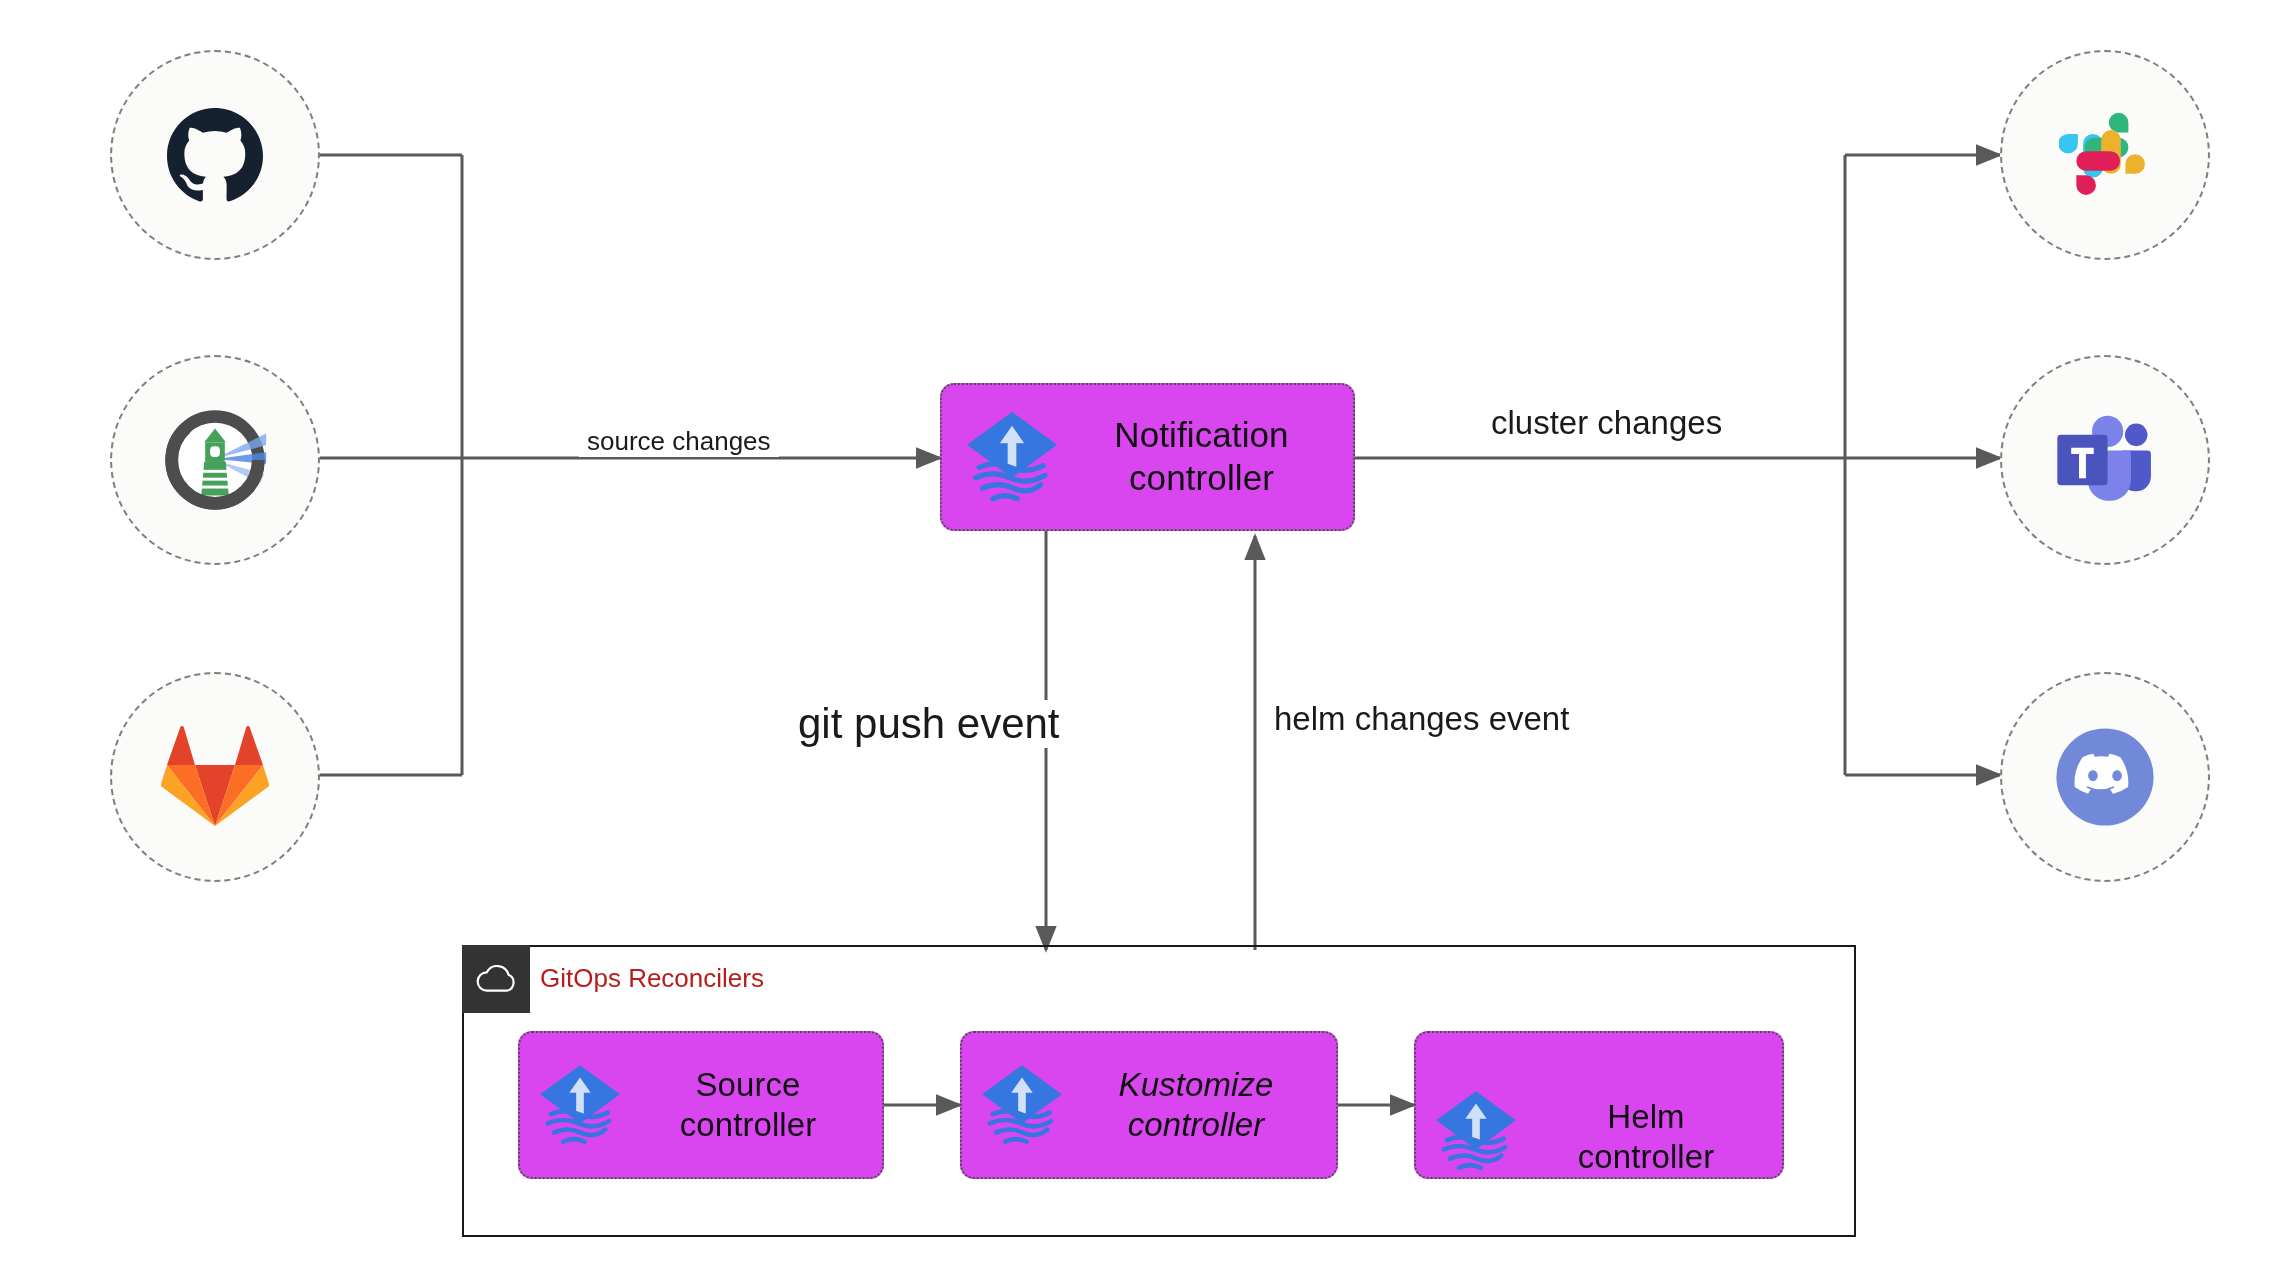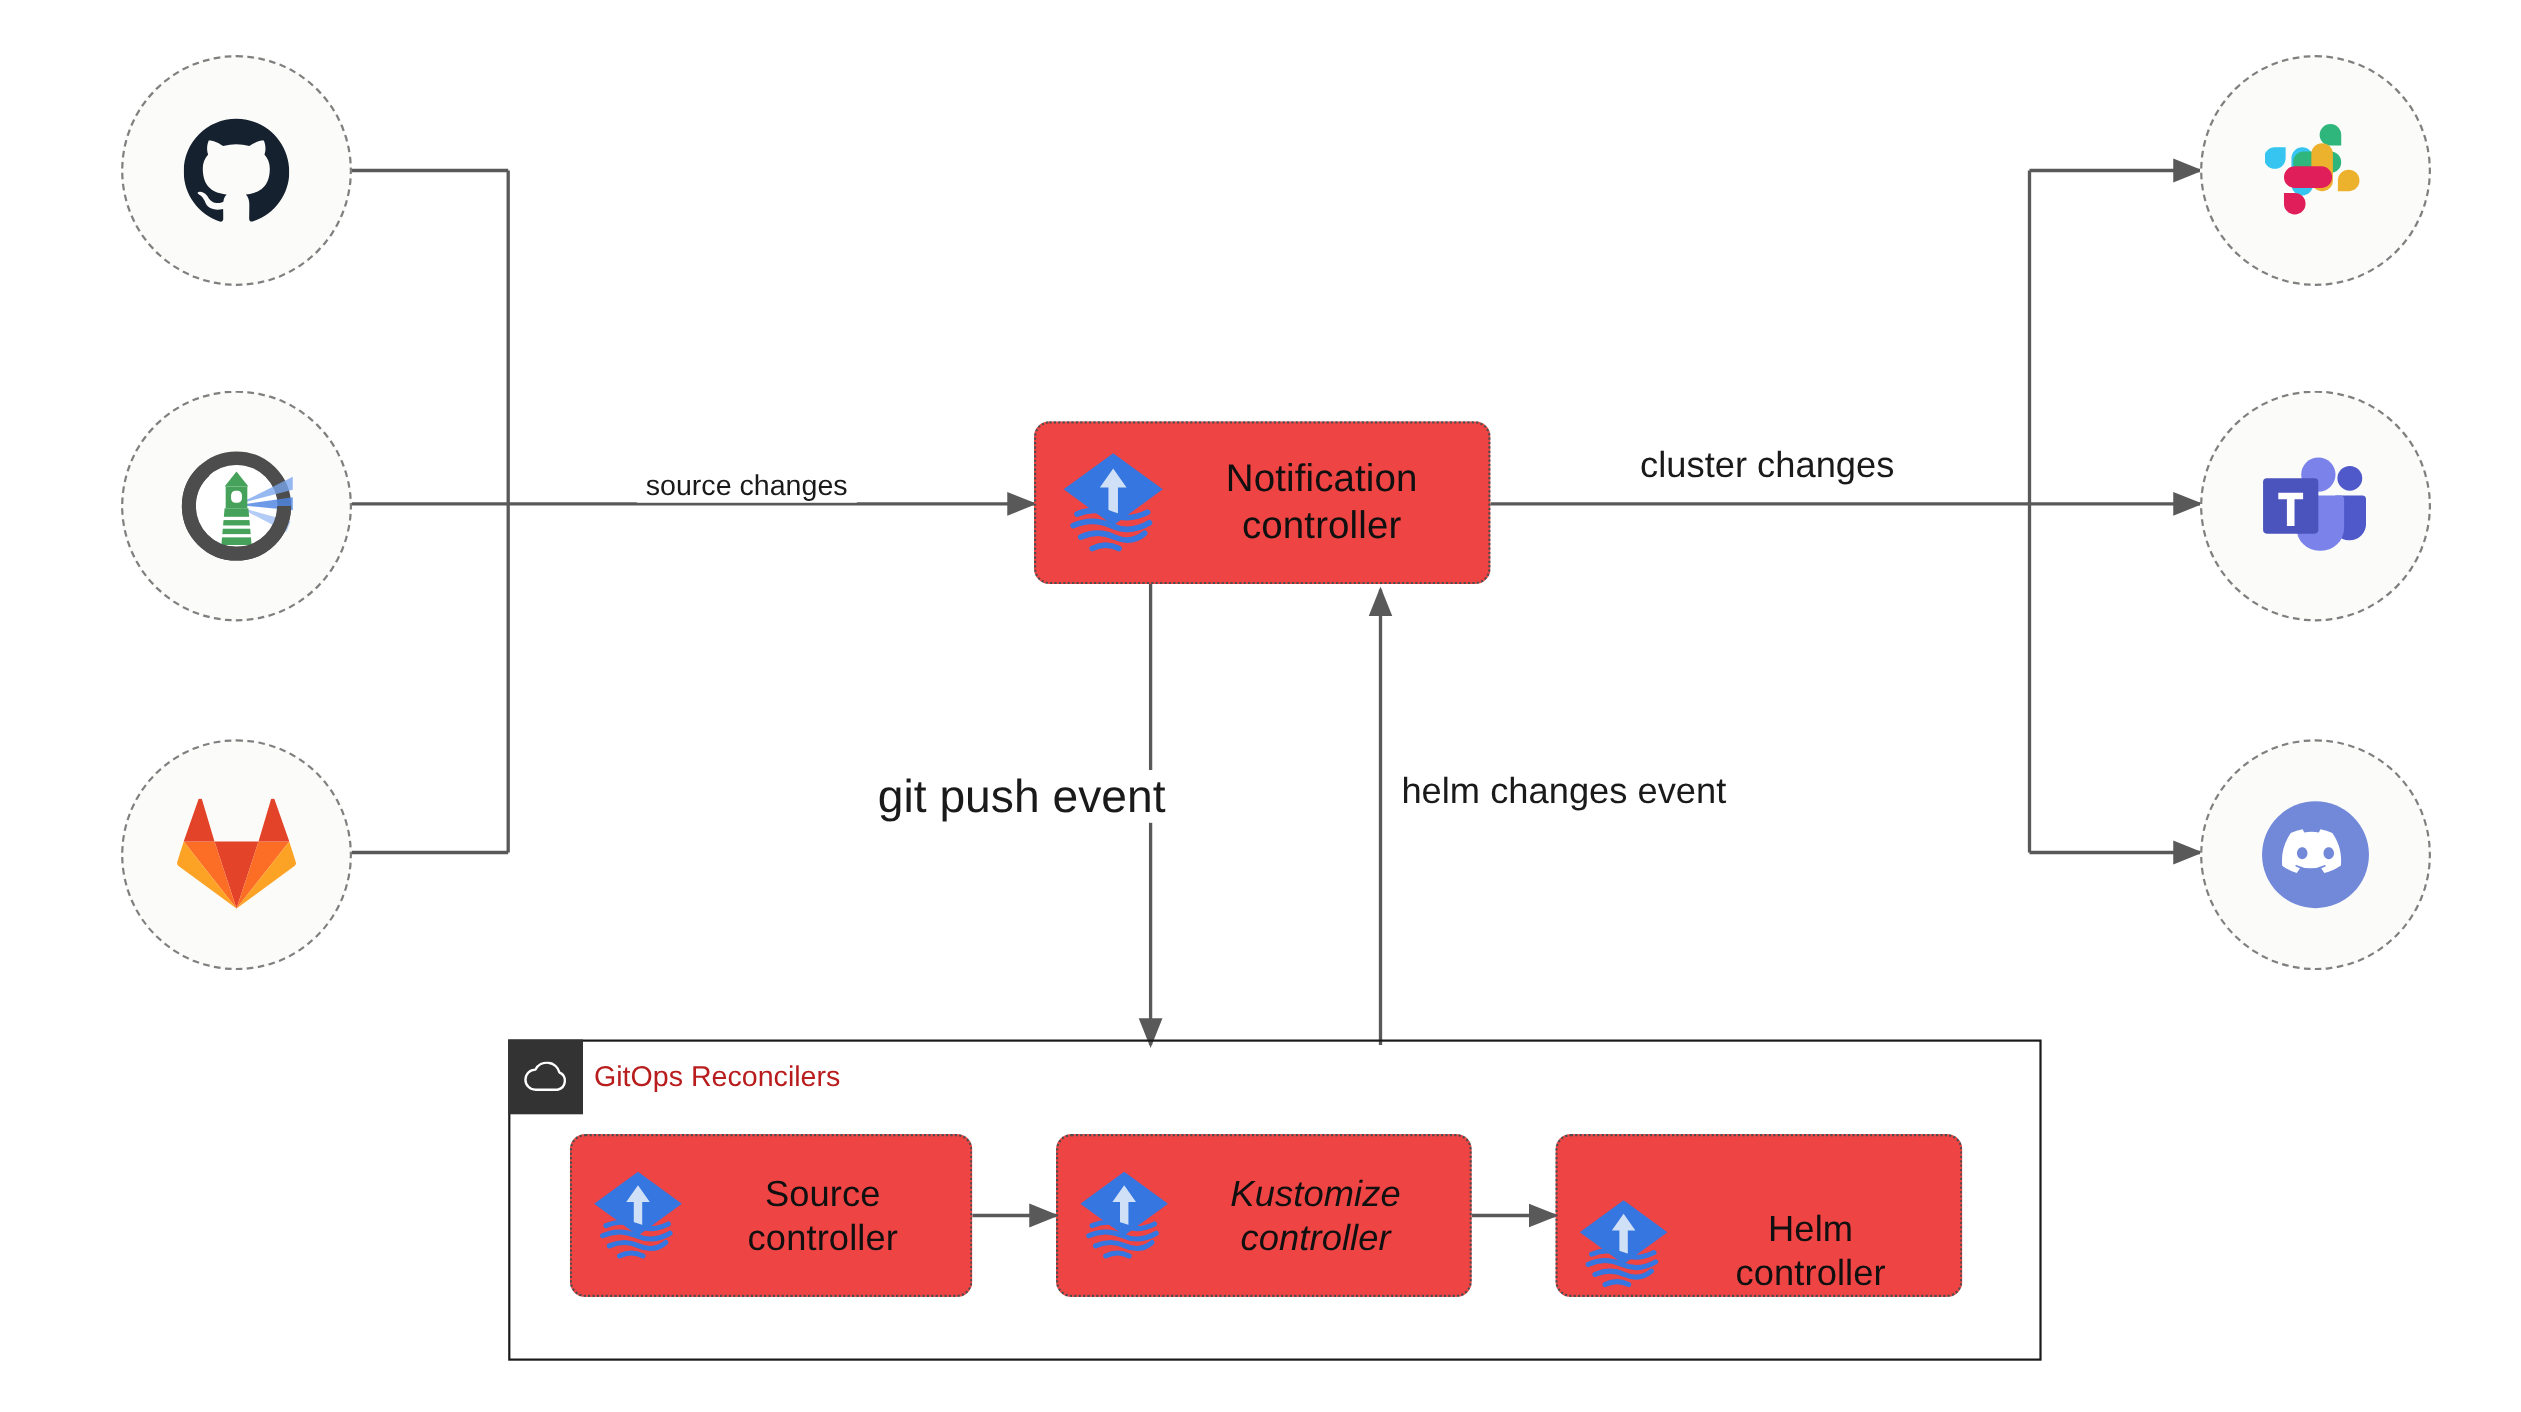--- a/index.html
+++ b/index.html
@@ -4,21 +4,21 @@
 <style>
   html,body{margin:0;padding:0;background:#ffffff;}
   body{width:2292px;height:1284px;overflow:hidden;
        font-family:"Liberation Sans","DejaVu Sans",sans-serif;}
   #canvas{position:relative;width:2292px;height:1284px;background:#ffffff;}
   svg.layer{position:absolute;left:0;top:0;width:2292px;height:1284px;}
 
   .node-circle{position:absolute;border-radius:50%;background:#fbfbf9;
     border:2px dashed #7f7f7f;display:flex;align-items:center;justify-content:center;}
 
-  .ctrl-box{position:absolute;background:#ef4444;border:2px dotted #4d4d4d;
+  .ctrl-box{position:absolute;background:#d946ef;border:2px dotted #4d4d4d;
     border-radius:14px;display:flex;align-items:center;box-sizing:border-box;}
   .ctrl-icon{flex:0 0 auto;display:flex;align-items:center;justify-content:center;}
   .ctrl-label{flex:1 1 auto;text-align:center;color:#101010;line-height:1.22;
     white-space:pre-line;letter-spacing:0.1px;}
 
   .edge-label{position:absolute;color:#1a1a1a;white-space:nowrap;
     background:#ffffff;padding:0 8px;}
 
   .group-box{position:absolute;border:2px solid #1a1a1a;background:transparent;}
   .group-tab{position:absolute;background:#333333;display:flex;

